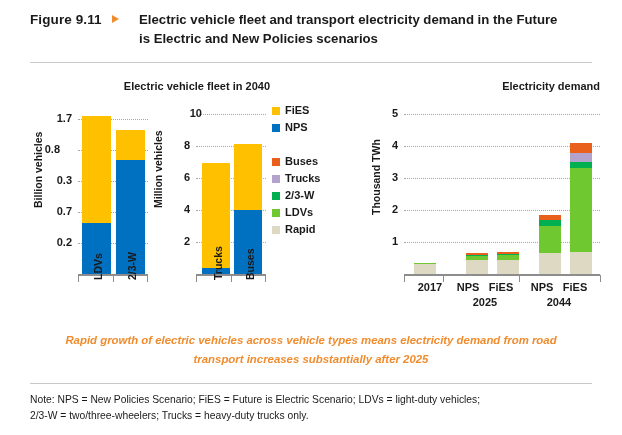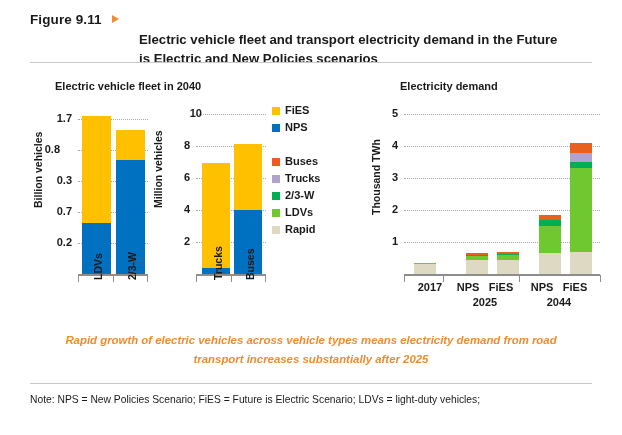--- a/index.html
+++ b/index.html
@@ -15,30 +15,30 @@
     position:absolute;left:30px;top:12px;
     font-size:13.5px;font-weight:bold;color:#1a1a1a;letter-spacing:.1px;
   }
   #fig-arrow{
     position:absolute;left:112px;top:15px;
     width:0;height:0;border-left:7px solid #F08C2E;
     border-top:4.5px solid transparent;border-bottom:4.5px solid transparent;
   }
   #fig-title{
     position:absolute;left:139px;top:10px;width:420px;
-    font-size:13.2px;font-weight:bold;line-height:1.45;color:#1a1a1a;margin-top:20px;
+    font-size:13.2px;font-weight:bold;line-height:1.45;color:#1a1a1a;
   }
   #rule-top{
     position:absolute;left:30px;top:62px;width:562px;height:1px;background:#c9c9c9;
   }
 
   
   .panel-title{
     position:absolute;font-size:11px;font-weight:bold;color:#1a1a1a;
-    text-align:left;white-space:nowrap;
+    text-align:right;white-space:nowrap;
   }
   .axis-title{
     position:absolute;font-size:10.5px;font-weight:bold;color:#1a1a1a;
     transform:rotate(-90deg);transform-origin:left top;white-space:nowrap;
   }
   .ytick{
     position:absolute;font-size:11px;font-weight:bold;color:#1a1a1a;
     text-align:right;white-space:nowrap;
   }
   .gridline{position:absolute;height:0;border-top:1px dotted #a8a8a8;}
@@ -219,13 +219,14 @@
     <div class="lg-row" style="top: 119px;">
       <span class="lg-sw" style="background: rgb(221, 217, 195);"></span>
       <span class="lg-tx">Rapid</span>
     </div>
   </div>
 
 <div id="caption">Rapid growth of electric vehicles across vehicle types means electricity demand from road transport increases substantially after 2025</div>
 <div id="rule-bottom"></div>
 <div id="note">
   <span>Note:  NPS  =  New  Policies  Scenario;  FiES  =  Future  is  Electric  Scenario;  LDVs  =  light-duty  vehicles;</span>
+  <span class="nl2">2/3-W = two/three-wheelers; Trucks = heavy-duty trucks only.</span>
 </div>
 
 </body></html>

